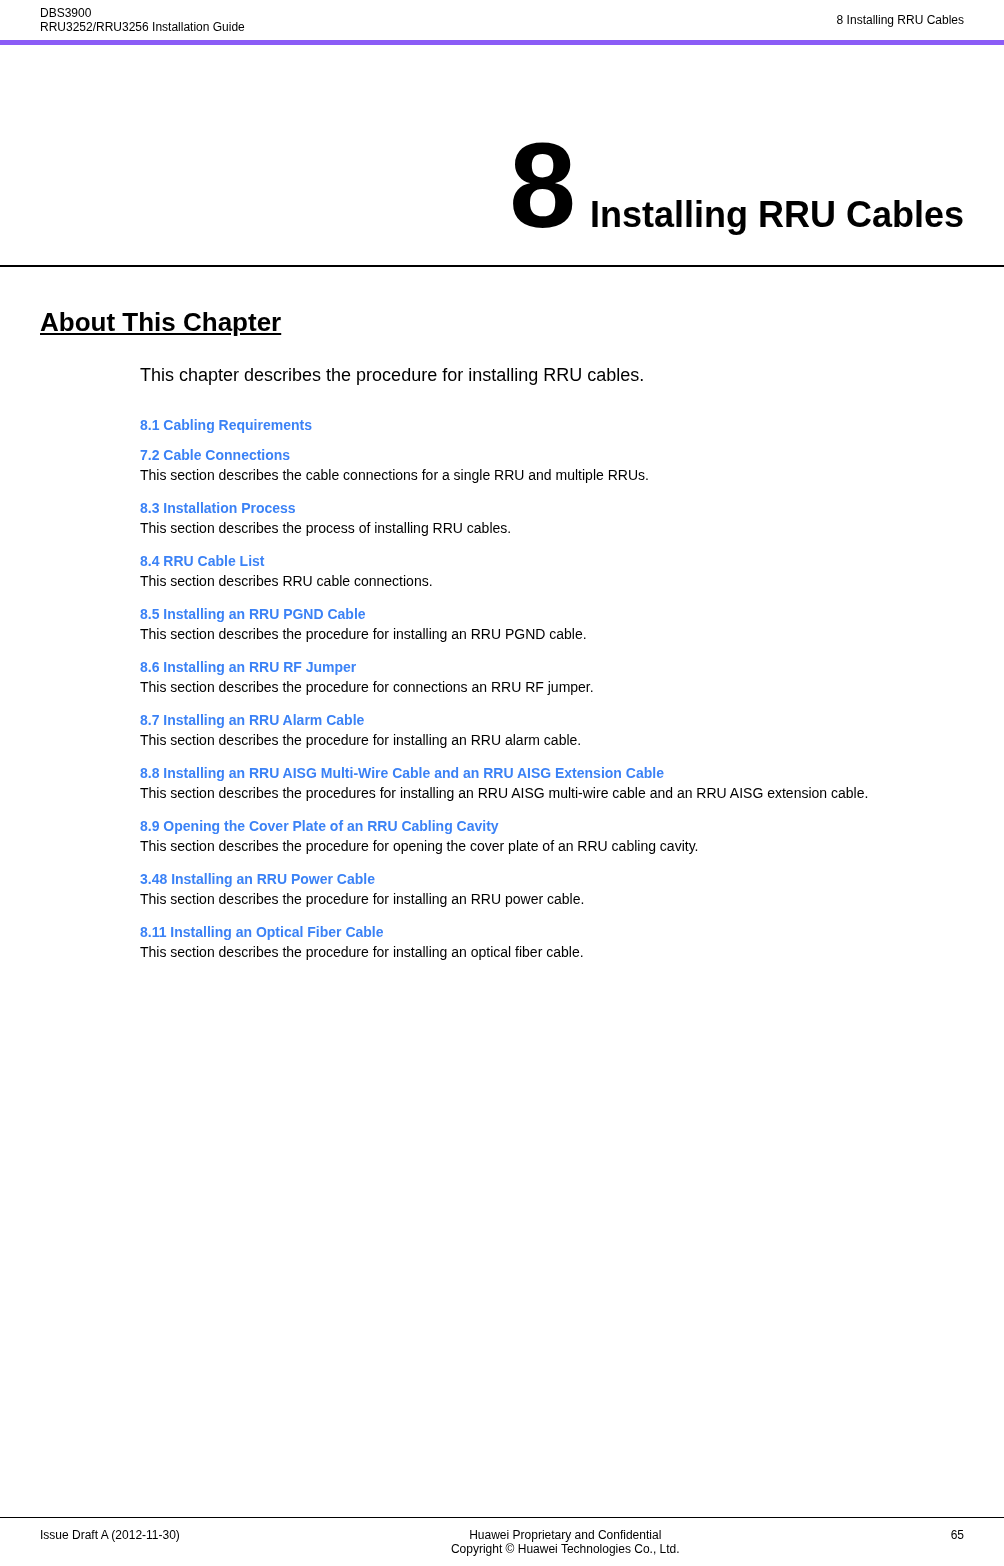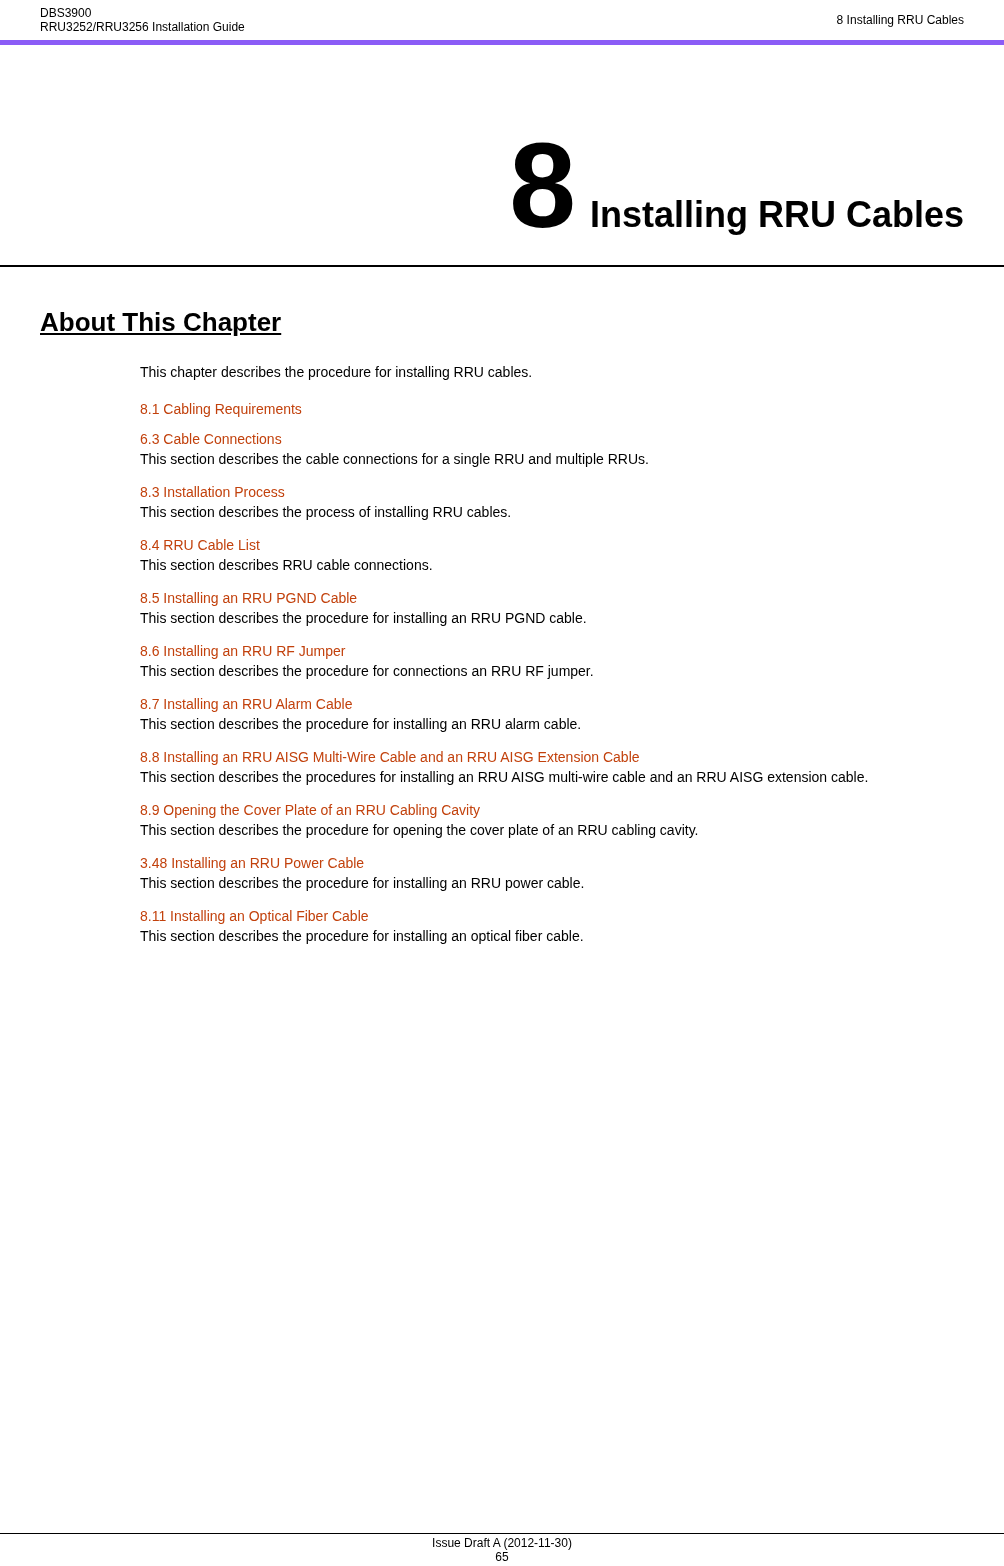--- a/index.html
+++ b/index.html
@@ -52,53 +52,51 @@
       padding: 0 40px;
     }
     .about-heading {
       font-size: 26px;
       font-weight: bold;
       margin-bottom: 24px;
       text-decoration: underline;
     }
     .intro-text {
       margin-left: 100px;
-      margin-bottom: 18px;
-      font-size: 14px;
+      margin-bottom: 28px;
+      font-size: 18px;
       line-height: 1.5;
     }
     .toc-item {
       margin-left: 100px;
       margin-bottom: 14px;
     }
     .toc-link {
-      color: #c2410c;
+      color: #3b82f6;
       font-size: 14px;
-      font-weight: normal;
+      font-weight: bold;
       display: block;
       margin-bottom: 2px;
       text-decoration: none;
     }
     .toc-desc {
       font-size: 14px;
       line-height: 1.5;
       color: #000;
     }
     .page-footer {
       display: flex;
       justify-content: space-between;
-      align-items: center;
-      padding: 2px 40px;
+      padding: 10px 40px;
       border-top: 1px solid #000;
       font-size: 12px;
       position: absolute;
       bottom: 0;
       left: 0;
       right: 0;
-      flex-direction: column;
     }
     .footer-center {
       text-align: center;
       flex: 1;
     }
   </style>
 </head>
 <body>
 
 <div class="page-header">
@@ -117,21 +115,21 @@
 <div class="about-section">
   <h2 class="about-heading">About This Chapter</h2>
 
   <p class="intro-text">This chapter describes the procedure for installing RRU cables.</p>
 
   <div class="toc-item">
     <a class="toc-link">8.1 Cabling Requirements</a>
   </div>
 
   <div class="toc-item">
-    <a class="toc-link">6.3 Cable Connections</a>
+    <a class="toc-link">7.2 Cable Connections</a>
     <span class="toc-desc">This section describes the cable connections for a single RRU and multiple RRUs.</span>
   </div>
 
   <div class="toc-item">
     <a class="toc-link">8.3 Installation Process</a>
     <span class="toc-desc">This section describes the process of installing RRU cables.</span>
   </div>
 
   <div class="toc-item">
     <a class="toc-link">8.4 RRU Cable List</a>
@@ -170,14 +168,18 @@
 
   <div class="toc-item">
     <a class="toc-link">8.11 Installing an Optical Fiber Cable</a>
     <span class="toc-desc">This section describes the procedure for installing an optical fiber cable.</span>
   </div>
 
 </div>
 
 <div class="page-footer">
   <span>Issue Draft A (2012-11-30)</span>
+  <div class="footer-center">
+    <div>Huawei Proprietary and Confidential</div>
+    <div>Copyright © Huawei Technologies Co., Ltd.</div>
+  </div>
   <span>65</span>
 </div>
 
 </body></html>

